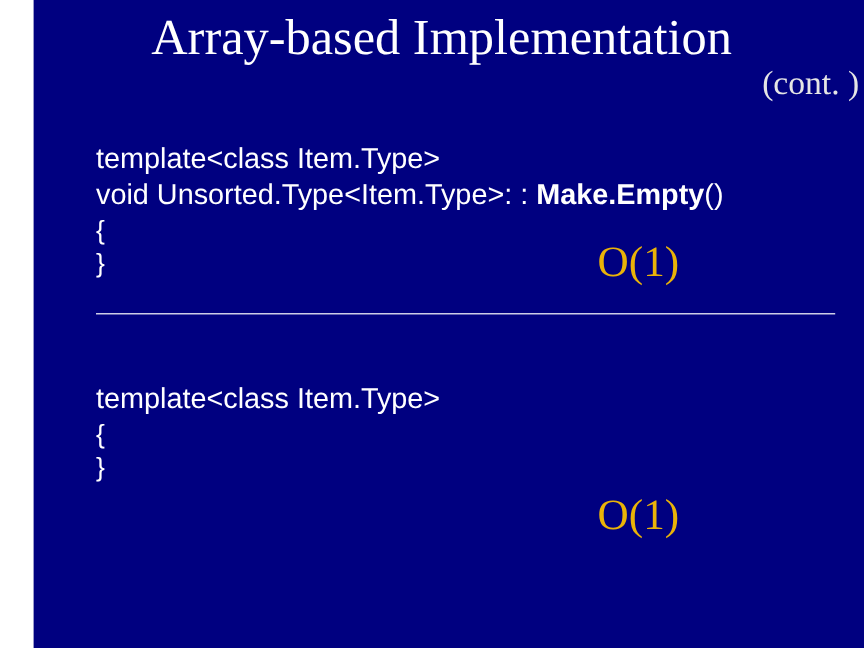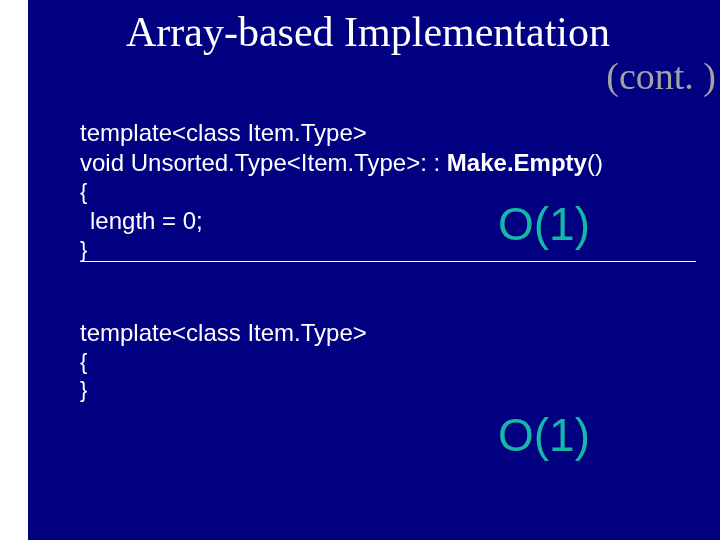--- a/index.html
+++ b/index.html
@@ -24,22 +24,22 @@
     left: 98px;
     font-family: "Times New Roman", Times, serif;
     font-size: 42px;
     color: #ffffff;
   }
   .cont {
     position: absolute;
     top: 54px;
     right: 32px;
     font-family: "Times New Roman", Times, serif;
-    font-size: 38px;
-    color: #a3a3a3;
+    font-size: 28px;
+    color: #e5e5e5;
   }
   .block1 {
     position: absolute;
     top: 118px;
     left: 52px;
     font-family: Arial, Helvetica, sans-serif;
     font-size: 24px;
     color: #ffffff;
     line-height: 1.25;
   }
@@ -55,23 +55,23 @@
   .bold {
     font-weight: bold;
   }
   .indent {
     padding-left: 10px;
   }
   .brace {
     font-size: 22px;
   }
   .bigO {
-    font-family: Liberation Sans, sans-serif;
-    font-size: 46px;
-    color: #14b8a6;
+    font-family: Liberation Serif, serif;
+    font-size: 36px;
+    color: #eab308;
     position: absolute;
   }
   .o1a {
     top: 197px;
     left: 470px;
   }
   .o1b {
     top: 408px;
     left: 470px;
   }
@@ -91,21 +91,20 @@
 
   <div class="title">Array-based Implementation</div>
   <div class="cont">(cont. )</div>
 
   <div class="block1">
     <div>template&lt;class Item.Type&gt;</div>
     <div>
       <span>void Unsorted.Type&lt;Item.Type&gt;: : </span><span class="bold">Make.Empty</span><span>()</span>
     </div>
     <div class="brace">{</div>
-    <div class="indent">length = 0;</div>
     <div class="brace">}</div>
   </div>
 
   <div class="bigO o1a">O(1)</div>
 
   <div class="rule"></div>
 
   <div class="block2">
     <div>template&lt;class Item.Type&gt;</div>
     <div class="brace">{</div>

